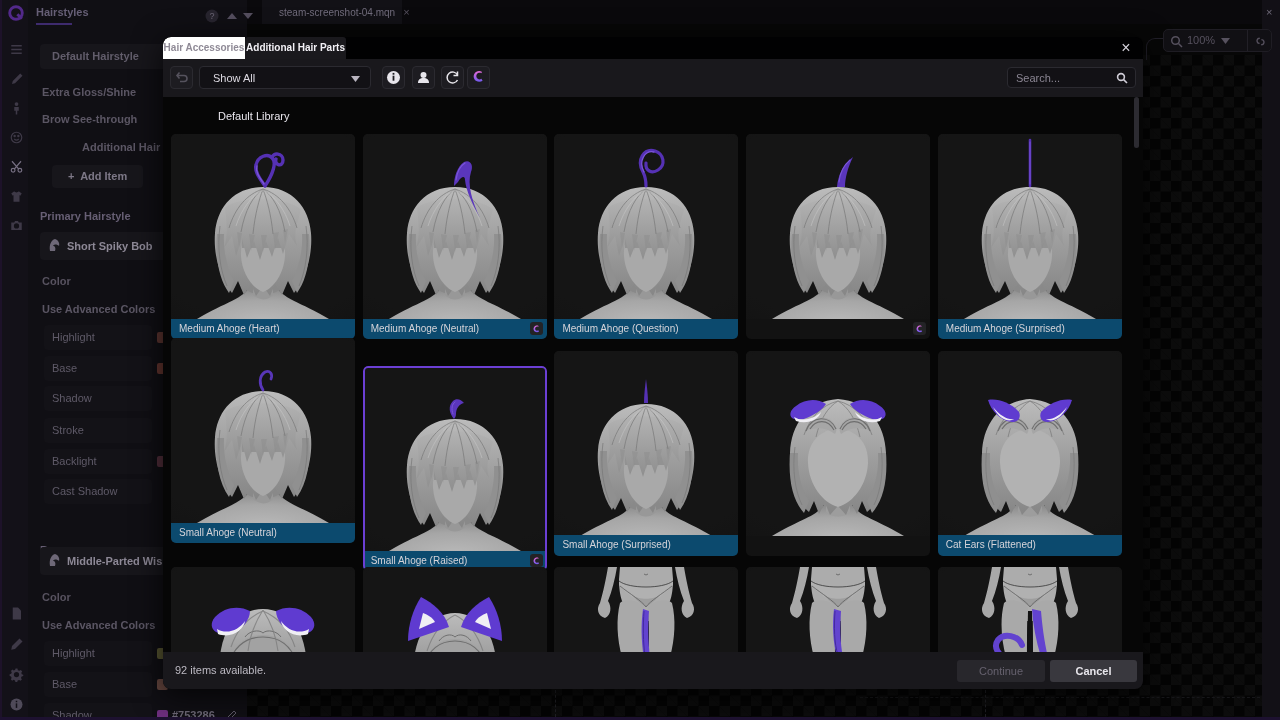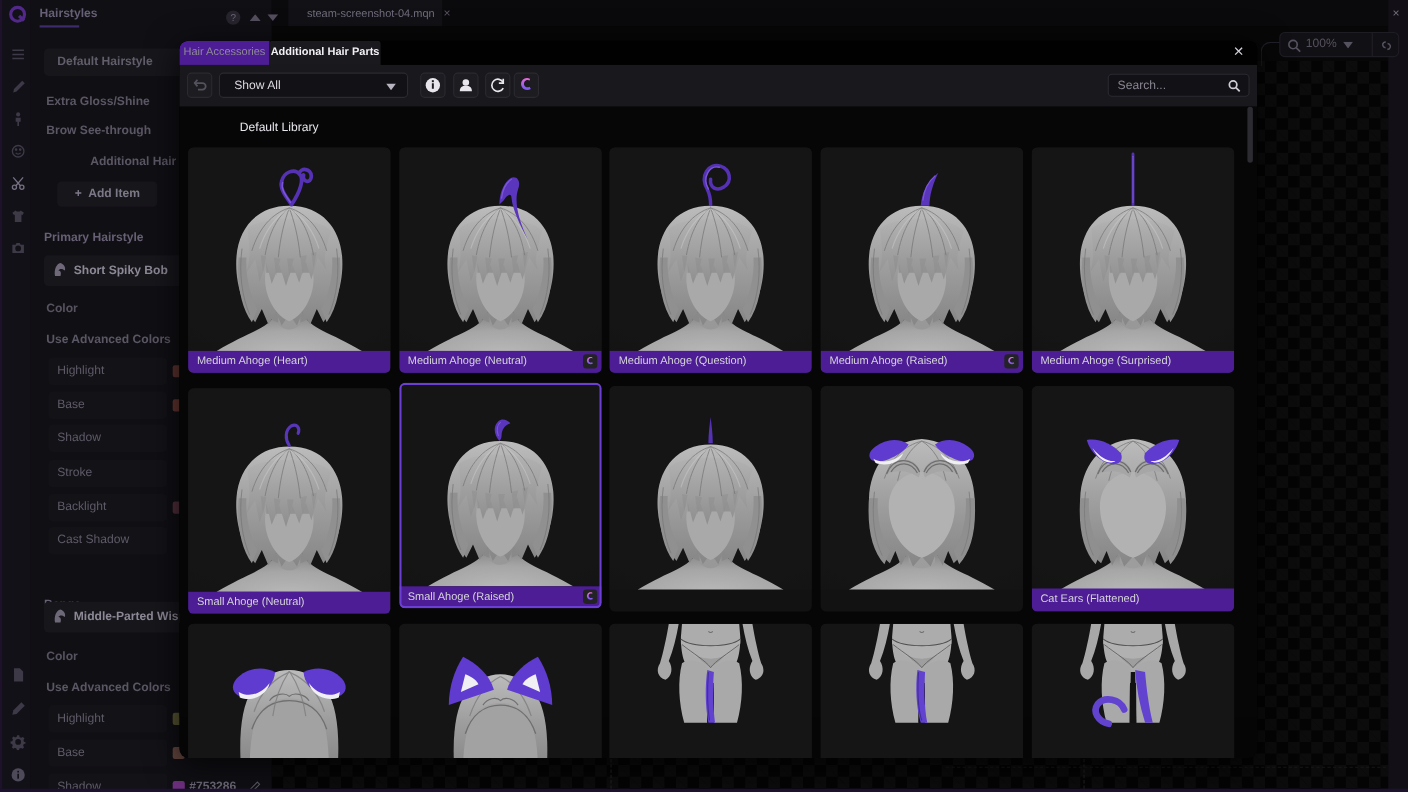--- a/index.html
+++ b/index.html
@@ -27,32 +27,32 @@
 #viewport{left:247px;top:24px;width:1015px;height:693px;background:#070707;z-index:1;}
 #checker{position:absolute;left:0;top:31px;width:1015px;height:662px;background:#040404;background-image:linear-gradient(45deg,#0c0c0c 25%,transparent 25%,transparent 75%,#0c0c0c 75%),linear-gradient(45deg,#0c0c0c 25%,transparent 25%,transparent 75%,#0c0c0c 75%);background-size:21px 21px;background-position:0 0,10.5px 10.5px;}
 #rightstrip{left:1262px;top:0;width:18px;height:720px;background:#121016;z-index:2;}
 #zoomctl{left:1163px;top:29px;width:109px;height:23px;background:#111014;border:1px solid #1f1d24;border-radius:5px;z-index:2;color:#56515e;font-size:11px;}
 #botline{left:0;top:717px;width:1280px;height:3px;background:#1d1130;z-index:6;}
 .corner{left:1146px;top:38px;width:22px;height:22px;border-left:1px solid #211f29;border-top:1px solid #211f29;border-top-left-radius:9px;z-index:1;}
 
 #dialog{left:163px;top:37px;width:980px;height:652px;background:#050505;border-radius:8px;box-shadow:0 6px 30px rgba(0,0,0,.75);z-index:5;overflow:hidden;}
 #dlghead{position:absolute;left:0;top:0;width:980px;height:22px;background:#010102;}
 .tab{position:absolute;top:0;height:22px;font-size:10px;line-height:22px;text-align:center;}
-#tab1{left:0;width:82px;background:#4c1d95;color:#8f8a96;border-radius:8px 0 0 0;}
+#tab1{left:0;width:82px;background:#ffffff;color:#8f8a96;border-radius:8px 0 0 0;font-weight:bold;}
 #tab2{left:82px;width:101px;background:#1a191d;color:#f2f0f5;border-radius:3px 3px 0 0;font-weight:bold;}
 #dlgclose{position:absolute;right:9px;top:3px;width:16px;height:16px;color:#d4d1da;font-size:16px;line-height:16px;text-align:center;font-weight:400;}
 #toolbar{position:absolute;left:0;top:22px;width:980px;height:38px;background:#19181c;}
 .tbtn{position:absolute;top:7px;width:23px;height:23px;background:#1d1c21;border:1px solid #2b2a30;border-radius:4px;}
 #dropdown{position:absolute;left:36px;top:7px;width:172px;height:23px;background:#121115;border:1px solid #2b2a30;border-radius:4px;color:#dddae2;font-size:11px;line-height:22px;padding-left:13px;}
 #searchbox{position:absolute;left:844px;top:8px;width:129px;height:21px;background:#121115;border:1px solid #2b2a30;border-radius:4px;color:#8a8592;font-size:11px;line-height:20px;padding-left:8px;}
 #content{position:absolute;left:0;top:60px;width:980px;height:555px;background:#060606;}
 #deflib{position:absolute;left:8px;top:13px;font-size:11px;color:#e8e5ec;margin-left:47px;}
 .card{position:absolute;width:184px;height:205px;background:#121212;border-radius:5px;overflow:hidden;}
 .card .img{position:absolute;left:0;top:0;width:184px;height:185px;background:radial-gradient(ellipse 130% 100% at 50% 45%,#151515 55%,#0f0f0f 100%);}
-.card .lbl{position:absolute;left:0;top:184.5px;width:184px;height:20.5px;background:#4c1d95;color:#d6d4d9;font-size:10px;line-height:20px;padding-left:8px;white-space:nowrap;}
+.card .lbl{position:absolute;left:0;top:184.5px;width:184px;height:20.5px;background:#0c4a6e;color:#d6d4d9;font-size:10px;line-height:20px;padding-left:8px;white-space:nowrap;}
 .card.sel::after{content:"";position:absolute;left:0;top:0;width:180px;height:201px;border:2px solid #6b3fd4;border-radius:5px;}
 .badge{position:absolute;right:4px;top:188px;width:13px;height:13px;background:#232326;border-radius:3px;}
 #scrollthumb{position:absolute;left:971px;top:0;width:5px;height:51px;background:#2c2b31;border-radius:2.5px;}
 #footer{position:absolute;left:0;top:615px;width:980px;height:37px;background:#19181c;}
 #footer .info{position:absolute;left:12px;top:12px;font-size:11px;color:#bcb9c2;}
 .fbtn{position:absolute;top:8px;height:22px;border-radius:3px;font-size:11px;text-align:center;line-height:22px;}
 #btncontinue{left:794px;width:88px;background:#28272c;color:#66616e;}
 #btncancel{left:887px;width:87px;background:#39383e;color:#e8e6ec;font-weight:bold;}
 .dash-v{position:absolute;width:1px;border-left:1px dashed #202024;z-index:2;}
 .dash-h{position:absolute;height:1px;border-top:1px dashed #17171a;z-index:2;}
@@ -421,64 +421,64 @@
             <div class="lbl">Medium Ahoge (Question)</div>
           </div>
           <div class="card" style="left:583.0999999999999px;top:37px;">
             <div class="img"><svg width="184" height="185" viewBox="0 0 184 185">
                 <g>
                   <use href="#mann"></use>
                 </g>
                 <path d="M91,53 C92,41 97,31 107,23 C102,33 99,44 99,53 Z" fill="#5a36bc"></path>
                 <path d="M93,48 C94,39 98,31 104,26" fill="none" stroke="#7a55d8" stroke-width="1.1" stroke-linecap="round"></path>
               </svg></div>
-            <div class="lbl">Medium Ahoge (Raised)</div>
             <div class="badge"><svg width="13" height="13" viewBox="0 0 21 21">
                 <path d="M13.6,6.2 C12.2,5.4 9.8,5.6 8.8,7.3 C7.8,9 8.4,11.2 10,12 C11,12.6 12.4,12.5 13.4,11.8 L14.6,13.8 C12.9,15 10.3,15.2 8.4,14.1 C5.8,12.6 4.9,9.3 6.4,6.7 C7.9,4.1 11.2,3.2 13.8,4.7 Z" fill="url(#vroidG)"></path>
               </svg></div>
           </div>
           <div class="card" style="left:774.8px;top:37px;">
             <div class="img"><svg width="184" height="185" viewBox="0 0 184 185">
                 <g>
                   <use href="#mann"></use>
                 </g>
                 <path d="M92,52 L92,6" fill="none" stroke="#5531b4" stroke-width="2.6" stroke-linecap="round"></path>
                 <path d="M92,50 L92,8" fill="none" stroke="#7a55d8" stroke-width="1" stroke-linecap="round"></path>
               </svg></div>
             <div class="lbl">Medium Ahoge (Surprised)</div>
           </div>
-          <div class="card" style="left:8px;top:256px;">
+          <div class="card" style="left:8px;top:241px;">
             <div class="img"><svg width="184" height="185" viewBox="0 0 184 185">
                 <g>
                   <use href="#mann"></use>
                 </g>
                 <path d="M92,52 C88,46 88,38 94,34 C99,32 102,36 100,41" fill="none" stroke="#5836b8" stroke-width="2.8" stroke-linecap="round"></path>
               </svg></div>
             <div class="lbl">Small Ahoge (Neutral)</div>
           </div>
-          <div class="card sel" style="left:199.7px;top:251px;padding-left:43px;">
+          <div class="card sel" style="left:199.7px;top:269px;padding-left:43px;">
             <div class="img"><svg width="184" height="185" viewBox="0 0 184 185">
                 <g>
                   <use href="#mann"></use>
                 </g>
                 <path d="M91,53 C86,47 85,40 90,35 C93,32 98,33 101,37 C96,38 93,43 93,48 C93,50 92,52 91,53 Z" fill="#5a36bc"></path>
                 <path d="M90,48 C88,43 89,38 92,36" fill="none" stroke="#7a55d8" stroke-width="1" stroke-linecap="round"></path>
               </svg></div>
             <div class="lbl">Small Ahoge (Raised)</div>
             <div class="badge"><svg width="13" height="13" viewBox="0 0 21 21">
                 <path d="M13.6,6.2 C12.2,5.4 9.8,5.6 8.8,7.3 C7.8,9 8.4,11.2 10,12 C11,12.6 12.4,12.5 13.4,11.8 L14.6,13.8 C12.9,15 10.3,15.2 8.4,14.1 C5.8,12.6 4.9,9.3 6.4,6.7 C7.9,4.1 11.2,3.2 13.8,4.7 Z" fill="url(#vroidG)"></path>
               </svg></div>
           </div>
           <div class="card" style="left:391.4px;top:253.5px;">
             <div class="img"><svg width="184" height="185" viewBox="0 0 184 185">
                 <g>
                   <use href="#mann"></use>
                 </g>
                 <path d="M90,52 C90,44 91,36 92,28 C93,36 94,44 94,52 Z" fill="#5531b4"></path>
               </svg></div>
+            <div class="lbl">Small Ahoge (Surprised)</div>
           </div>
           <div class="card" style="left:583.0999999999999px;top:253.5px;">
             <div class="img"><svg width="184" height="185" viewBox="0 0 184 185">
                 <use href="#slick"></use>
                 <path d="M80,53 C71,47 59,48 50,55 C44,59 43,64 46,67 C50,70 58,69 65,65 C71,62 77,58 80,53 Z" fill="#5f3bd0"></path>
                 <path d="M48,66 C56,71 68,68 75,61 C73,68 62,74 50,70 Z" fill="#f0eff4"></path>
                 <path d="M104,53 C113,47 125,48 134,55 C140,59 141,64 138,67 C134,70 126,69 119,65 C113,62 107,58 104,53 Z" fill="#5f3bd0"></path>
                 <path d="M136,66 C128,71 116,68 109,61 C111,68 122,74 134,70 Z" fill="#f0eff4"></path>
               </svg></div>
           </div>
@@ -549,17 +549,22 @@
                 <path d="M90,7 Q92,9 94,7" fill="none" stroke="#6e6e6e" stroke-width="1"></path>
                 <path d="M54,0 L63,0 C61,12 58,24 54,34 C58,40 57,48 51,51 C44,49 42,42 46,36 C49,26 52,12 54,0 Z" fill="#a8a8a8"></path>
                 <path d="M130,0 L121,0 C123,12 126,24 130,34 C126,40 127,48 133,51 C140,49 142,42 138,36 C135,26 132,12 130,0 Z" fill="#a8a8a8"></path>
                 <path d="M94,42 C95,58 98,74 103,90 L110,90 C106,74 104,56 103,44 Z" fill="#6243cf"></path>
                 <path d="M84,78 C80,68 66,66 60,73 C55,80 60,89 70,91" fill="none" stroke="#6243cf" stroke-width="6" stroke-linecap="round"></path>
               </svg></div>
           </div>
         </div>
     <div id="scrollthumb"></div>
   </div>
+  <div id="footer">
+    <div class="info">92 items available.</div>
+    <div class="fbtn" id="btncontinue">Continue</div>
+    <div class="fbtn" id="btncancel">Cancel</div>
+  </div>
 </div>
 
 <div class="abs" id="botline"></div>
 
 </div>
 
 </body></html>

